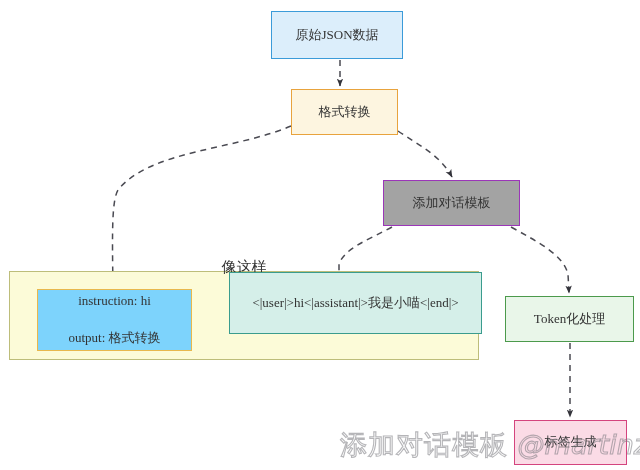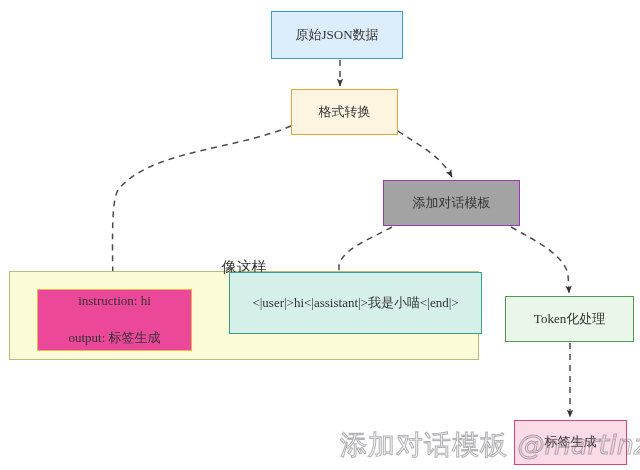--- a/index.html
+++ b/index.html
@@ -61,21 +61,21 @@
     background: #e9f6e9;
     border: 1.5px solid #4c9a4c;
   }
   .n-label {
     left: 514px; top: 420px; width: 113px; height: 45px;
     background: #fbdbe6;
     border: 1.5px solid #d4447e;
   }
   .n-instruction {
     left: 37px; top: 289px; width: 155px; height: 62px;
-    background: #ec4899;
+    background: #7dd3fc;
     border: 1.5px solid #e8b84d;
   }
   .n-chatml {
     left: 229px; top: 272px; width: 253px; height: 62px;
     background: #d5efe9;
     border: 1.5px solid #3a9c8e;
   }
   
   .subgraph {
     position: absolute;
@@ -158,21 +158,21 @@
     <span>标签生成</span>
   </div>
 
   <div class="node n-token">
     <span>Token化处理</span>
   </div>
 
   <div class="node n-instruction">
     <span>
       <span>instruction: hi</span><br>
-      <span>output: 标签生成</span>
+      <span>output: 格式转换</span>
     </span>
   </div>
 
   <div class="node n-chatml">
     <span>&lt;|user|&gt;hi&lt;|assistant|&gt;我是小喵&lt;|end|&gt;</span>
   </div>
 
   <div class="watermark">
     <span>添加对话模板</span>
     <span class="handle">@martinzh</span>

